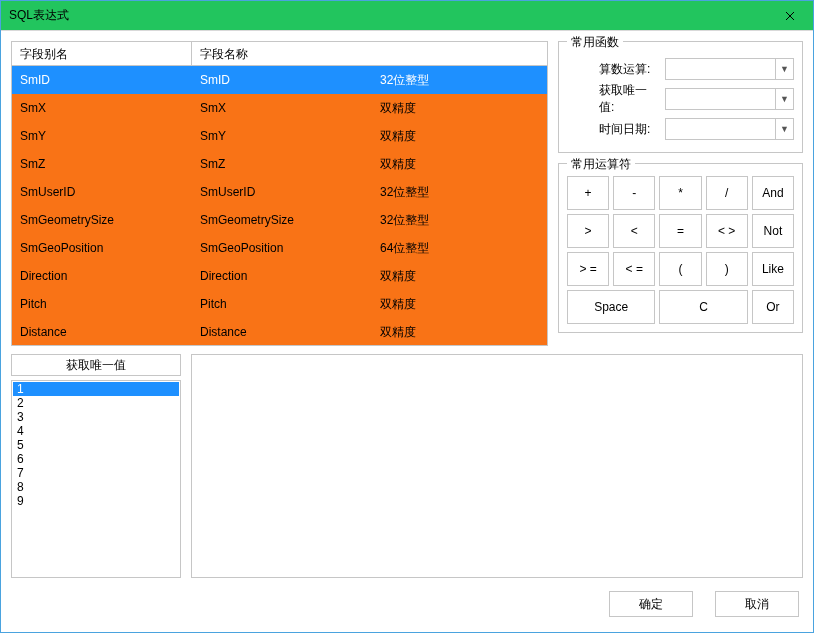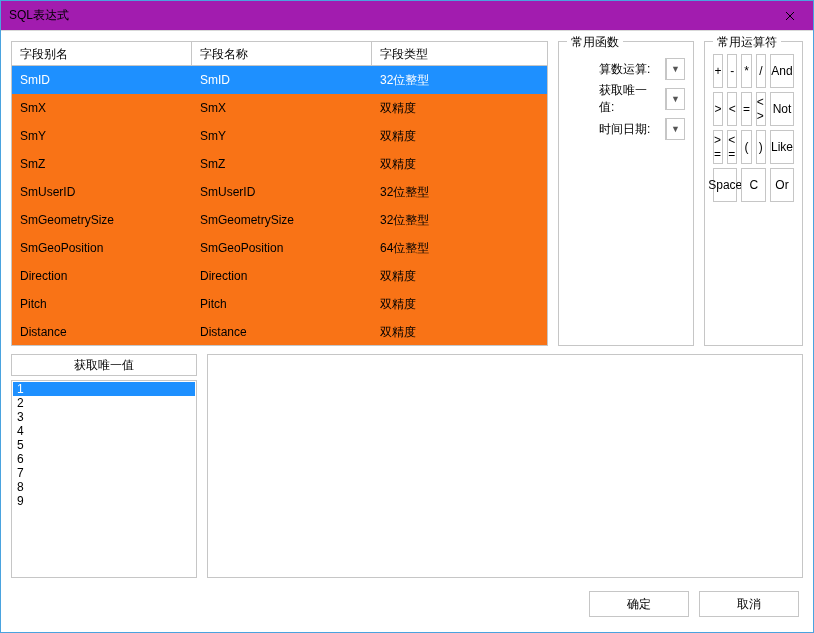--- a/index.html
+++ b/index.html
@@ -17,21 +17,21 @@
     display: flex;
     flex-direction: column;
     background: #fff;
   }
   .titlebar {
     height: 30px;
     display: flex;
     align-items: center;
     padding: 0 8px;
     border-bottom: 1px solid #d9d9d9;
-    background: #a21caf;
+    background: #22c55e;
   }
   .titlebar .title { flex: 1; font-size: 12px; }
   .titlebar .close {
     width: 30px; height: 30px;
     display: flex; align-items: center; justify-content: center;
     cursor: pointer;
     font-size: 14px;
   }
   .content {
     flex: 1;
@@ -78,21 +78,21 @@
     padding: 3px 8px;
     white-space: nowrap;
   }
   .fields-row.selected {
     background: #1e90ff;
     color: #fff;
   }
   .side {
     width: 245px;
     display: flex;
-    flex-direction: row;
+    flex-direction: column;
     gap: 10px;
   }
   .groupbox {
     border: 1px solid #c6c6c6;
     position: relative;
     padding: 12px 8px 8px 8px;
   }
   .groupbox .legend {
     position: absolute;
     top: -8px;
@@ -136,21 +136,21 @@
     cursor: pointer;
     font-size: 12px;
   }
   .op-btn.span2 { grid-column: span 2; }
   .lower {
     display: flex;
     gap: 10px;
     flex: 1;
   }
   .lower-left {
-    width: 186px;
+    width: 170px;
     display: flex;
     flex-direction: column;
     gap: 4px;
   }
   .get-unique-btn {
     height: 22px;
     border: 1px solid #c6c6c6;
     background: #fff;
     display: flex; align-items: center; justify-content: center;
     cursor: pointer;
@@ -182,26 +182,27 @@
   }
   .footer {
     height: 36px;
     display: flex;
     justify-content: flex-end;
     align-items: center;
     gap: 10px;
     padding-right: 4px;
   }
   .footer .btn {
-    width: 100px;
+    width: 84px;
     height: 26px;
     border: 1px solid #c6c6c6;
     background: #fff;
     display: flex; align-items: center; justify-content: center;
     cursor: pointer;
+    margin-left: 12px;
   }
 </style>
 </head>
 <body>
 
 <div class="window">
 
   <div class="titlebar">
     <div class="title">SQL表达式</div>
     <div class="close">
@@ -212,21 +213,20 @@
   </div>
 
   <div class="content">
 
     <div class="upper">
 
       <div class="fields">
         <div class="fields-header">
           <div class="col-alias">字段别名</div>
           <div class="col-name">字段名称</div>
-          <div class="col-type">字段类型</div>
         </div>
         <div class="fields-body" id="fields-body">
             <div class="fields-row selected">
               <div class="col-alias">SmID</div>
               <div class="col-name">SmID</div>
               <div class="col-type">32位整型</div>
             </div>
             <div class="fields-row">
               <div class="col-alias">SmX</div>
               <div class="col-name">SmX</div>

